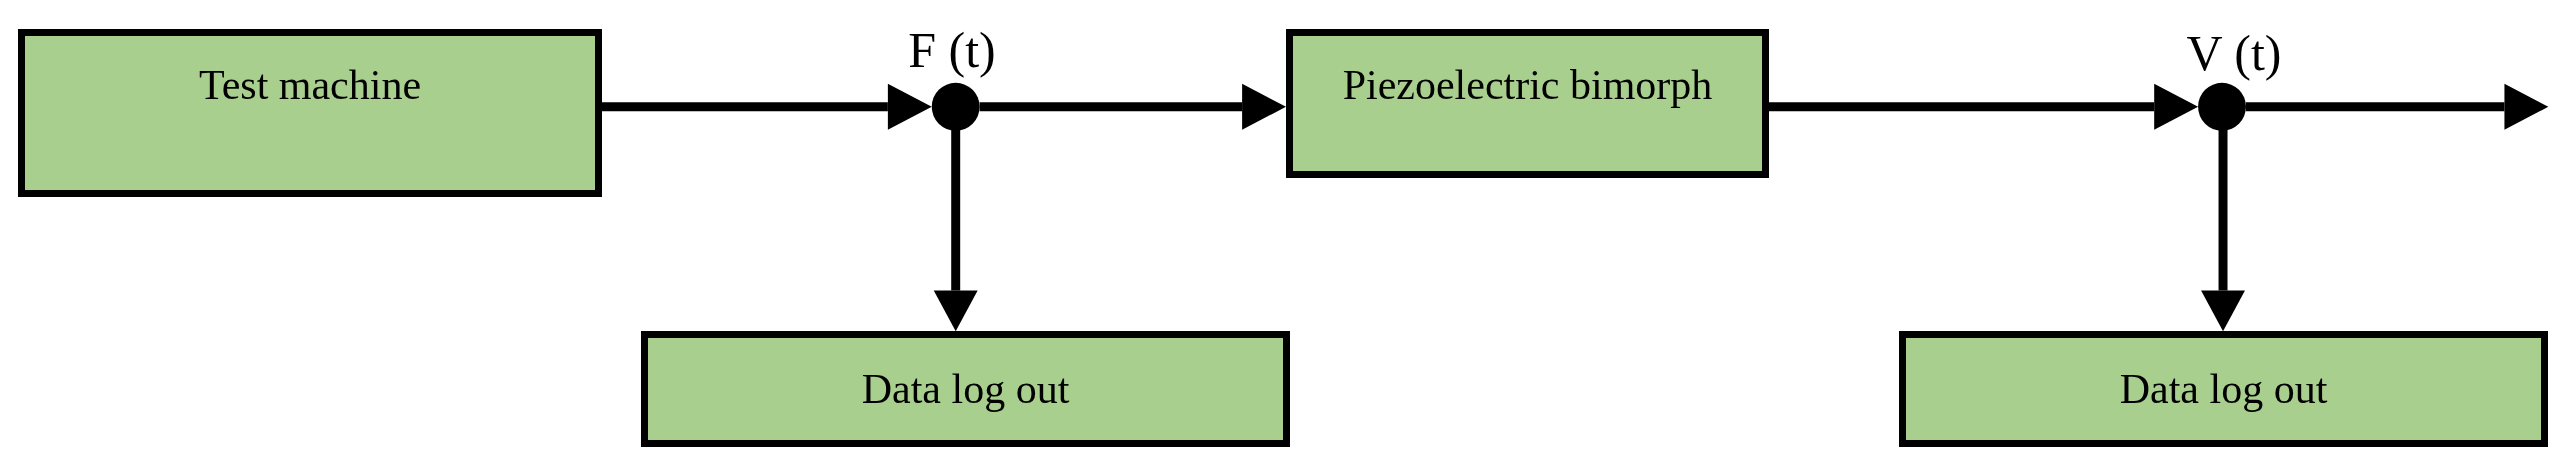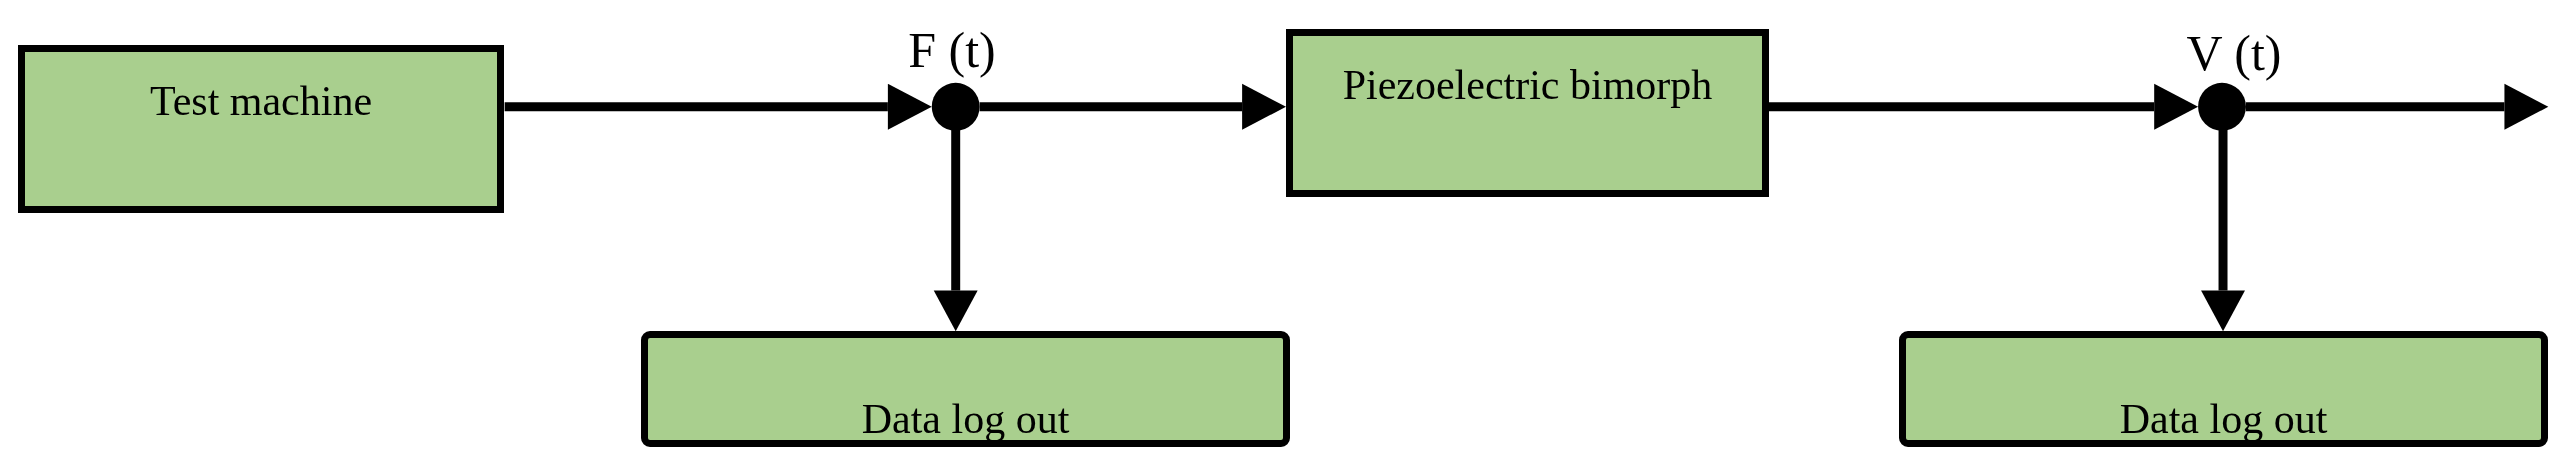--- a/index.html
+++ b/index.html
@@ -40,25 +40,24 @@
     justify-content: center;
     font-size: 42px;
     line-height: 42px;
     white-space: nowrap;
   }
   .node-top {
     align-items: flex-start;
     padding-top: 28px;
   }
   .node-bottom {
-    align-items: flex-end;
-    border-radius: 9px;
+    align-items: center;
   }
-  .node-test-machine        { left: 18px;   top: 45px;  width: 486px; height: 168px; text-align: right; }
-  .node-piezo               { left: 1286px; top: 29px;  width: 483px; height: 168px; }
+  .node-test-machine        { left: 18px;   top: 29px;  width: 584px; height: 168px; text-align: right; }
+  .node-piezo               { left: 1286px; top: 29px;  width: 483px; height: 149px; }
   .node-datalog-left        { left: 641px;  top: 331px; width: 649px; height: 116px; }
   .node-datalog-right       { left: 1899px; top: 331px; width: 649px; height: 116px; }
   .signal-label {
     position: absolute;
     font-size: 50px;
     line-height: 40px;
     white-space: nowrap;
     transform: translate(-50%, -50%);
   }
   .signal-label-f { left: 952px;  top: 50px; }

